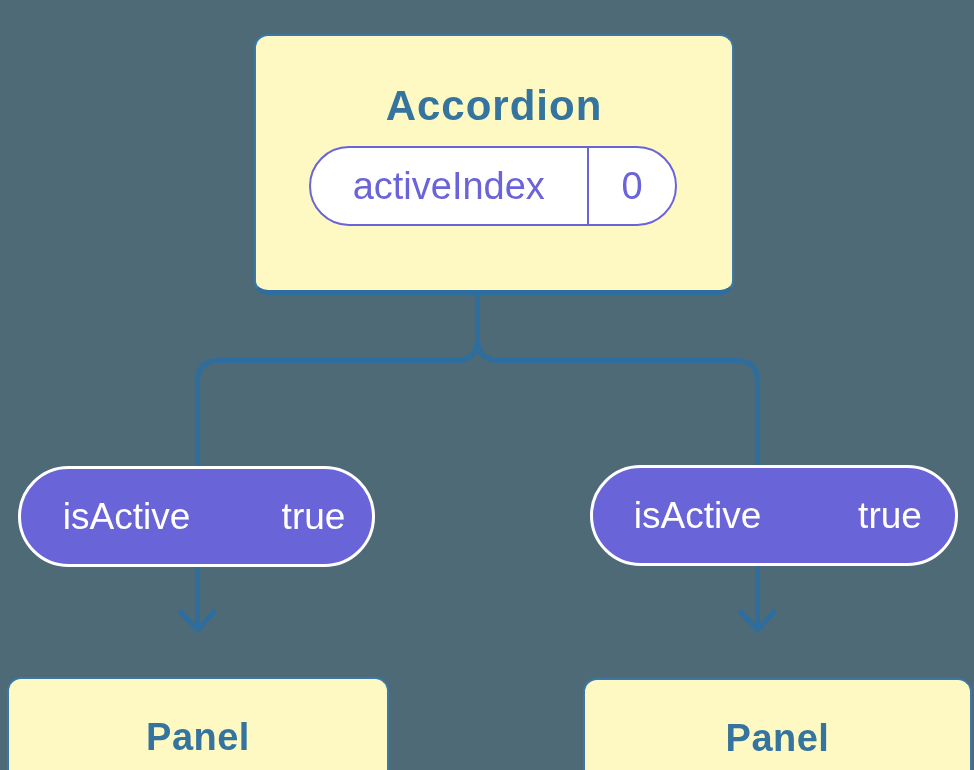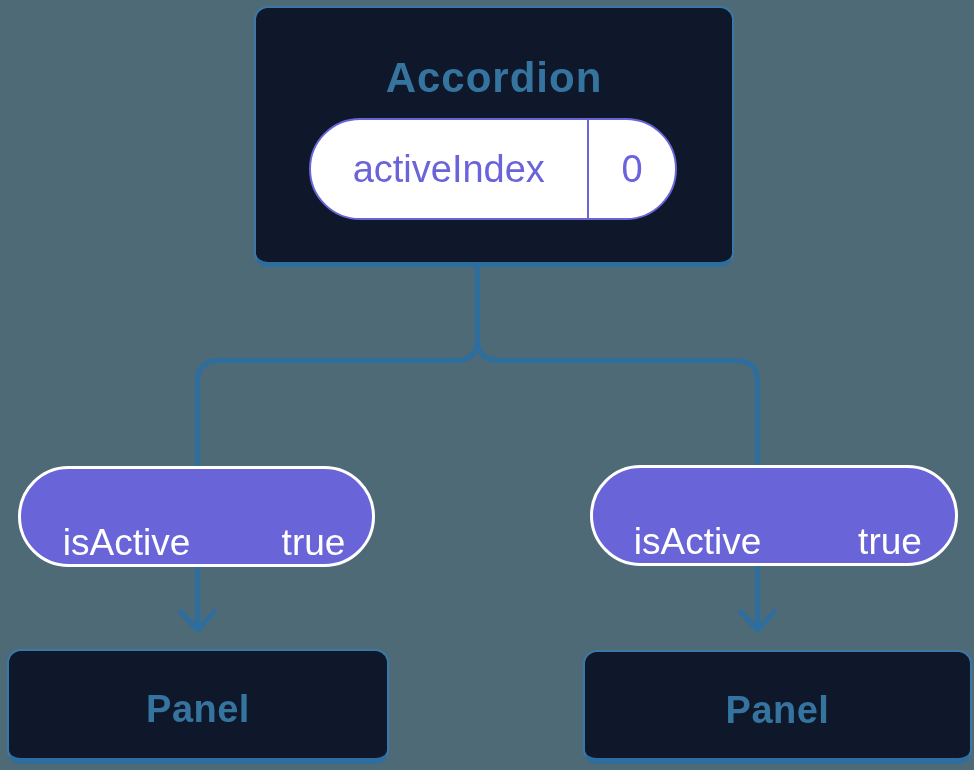--- a/index.html
+++ b/index.html
@@ -10,42 +10,43 @@
     background: #4D6A76;
     overflow: hidden;
     font-family: "Liberation Sans", sans-serif;
   }
   .connectors { position: absolute; left: 0; top: 0; z-index: 1; }
 
   
   .card {
     position: absolute;
     box-sizing: border-box;
-    background: #0f172a;
+    background: #fef9c3;
     border: 2px solid #3A78A6;
     border-bottom: 5px solid #2D6E9E;
     border-radius: 14px;
     z-index: 2;
+    margin-top: 28px;
   }
   #accordion-card { left: 254px; top: 6px; width: 480px; height: 261px; }
   .card-title {
     position: absolute;
     left: 0; right: 0; top: 46px;
     text-align: center;
     font-size: 42px;
     font-weight: 700;
     letter-spacing: 1px;
     color: #35749E;
   }
 
   
   .state-pill {
     position: absolute;
     left: 53px; top: 110px;
-    width: 368px; height: 102px;
+    width: 368px; height: 80px;
     box-sizing: border-box;
     background: #FFFFFF;
     border: 2.5px solid #6964D8;
     border-radius: 51px;
     display: flex;
     align-items: stretch;
     color: #6A63DA;
     font-size: 38px;
     overflow: hidden;
   }
@@ -55,21 +56,21 @@
 
   
   .prop-pill {
     position: absolute;
     box-sizing: border-box;
     height: 101px;
     background: #6964D8;
     border: 3px solid #FFFFFF;
     border-radius: 51px;
     display: flex;
-    align-items: flex-end;
+    align-items: center;
     color: #FFFFFF;
     font-size: 37px;
     overflow: hidden;
     z-index: 2;
   }
   #prop-pill-left  { left: 18px;  top: 466px; width: 357px; }
   #prop-pill-right { left: 590px; top: 465px; width: 368px; }
   .prop-pill .pill-label { display: flex; align-items: center; justify-content: center; }
   #prop-pill-left  .pill-label { width: 211px; }
   #prop-pill-right .pill-label { width: 209px; }

